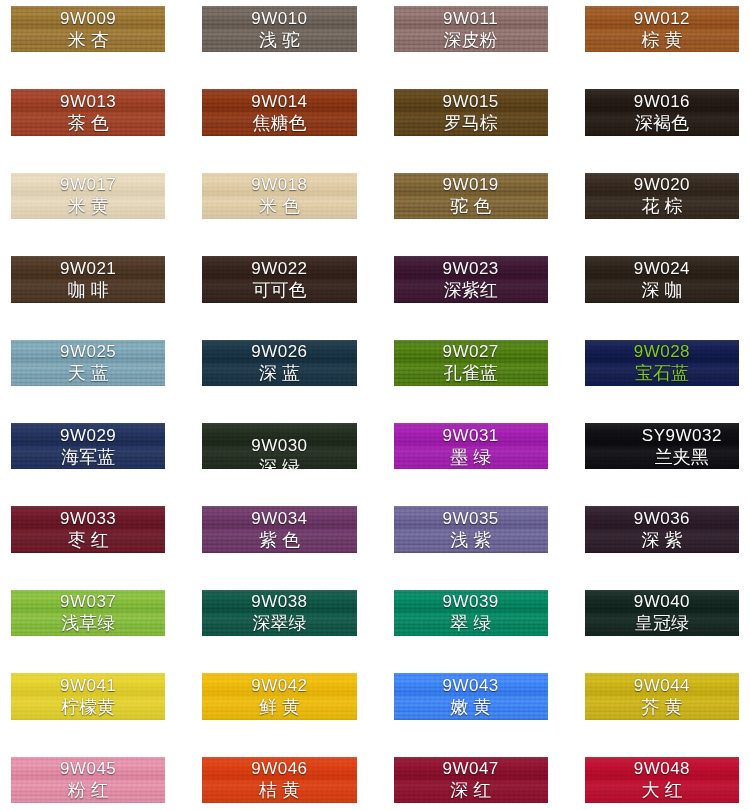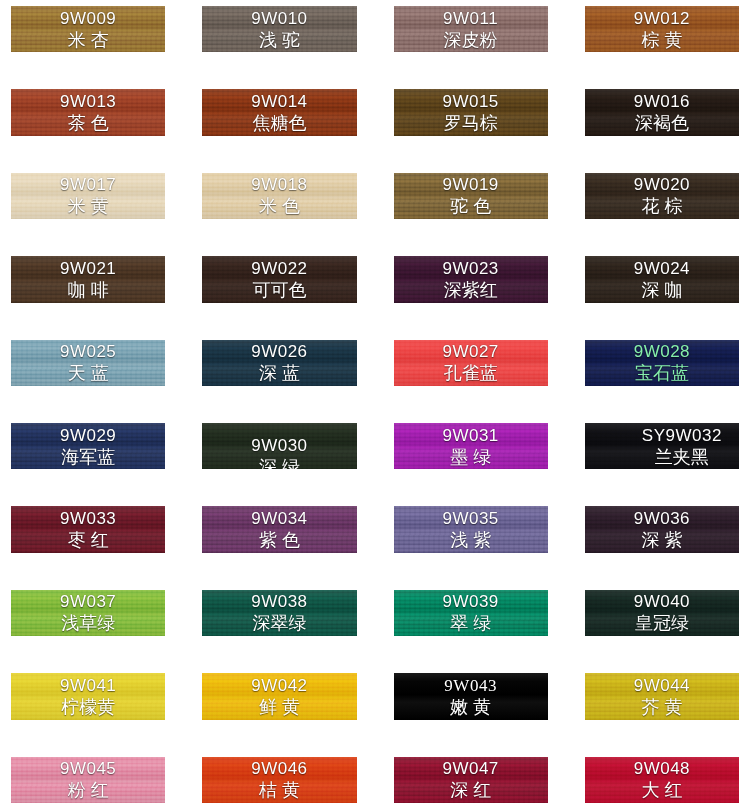--- a/index.html
+++ b/index.html
@@ -241,32 +241,32 @@
       </div>
     </div>
     <div class="swatch" style="background: rgb(23, 50, 67);">
       <div class="grain"></div>
       <div class="sheen"></div>
       <div class="labels" style="color: rgb(255, 255, 255);">
         <span class="code">9W026</span>
         <span class="cname spaced">深蓝</span>
       </div>
     </div>
-    <div class="swatch" style="background: #ef4444;">
+    <div class="swatch" style="background: #4d7c0f;">
       <div class="grain"></div>
       <div class="sheen"></div>
       <div class="labels" style="color: rgb(255, 255, 255);">
         <span class="code">9W027</span>
         <span class="cname">孔雀蓝</span>
       </div>
     </div>
     <div class="swatch" style="background: rgb(16, 26, 76);">
       <div class="grain"></div>
       <div class="sheen"></div>
-      <div class="labels" style="color: #86efac;">
+      <div class="labels" style="color: #84cc16;">
         <span class="code">9W028</span>
         <span class="cname">宝石蓝</span>
       </div>
     </div>
     <div class="swatch" style="background: rgb(32, 48, 92);">
       <div class="grain"></div>
       <div class="sheen"></div>
       <div class="labels" style="color: rgb(255, 255, 255);">
         <span class="code">9W029</span>
         <span class="cname">海军蓝</span>
@@ -369,21 +369,21 @@
       </div>
     </div>
     <div class="swatch" style="background: rgb(239, 187, 9);">
       <div class="grain"></div>
       <div class="sheen"></div>
       <div class="labels" style="color: rgb(255, 255, 255);">
         <span class="code">9W042</span>
         <span class="cname spaced">鲜黄</span>
       </div>
     </div>
-    <div class="swatch" style="background: #000000; font-family: Liberation Serif, serif;">
+    <div class="swatch" style="background: #3b82f6;">
       <div class="grain"></div>
       <div class="sheen"></div>
       <div class="labels" style="color: rgb(255, 255, 255);">
         <span class="code">9W043</span>
         <span class="cname spaced">嫩黄</span>
       </div>
     </div>
     <div class="swatch" style="background: rgb(205, 180, 22);">
       <div class="grain"></div>
       <div class="sheen"></div>

